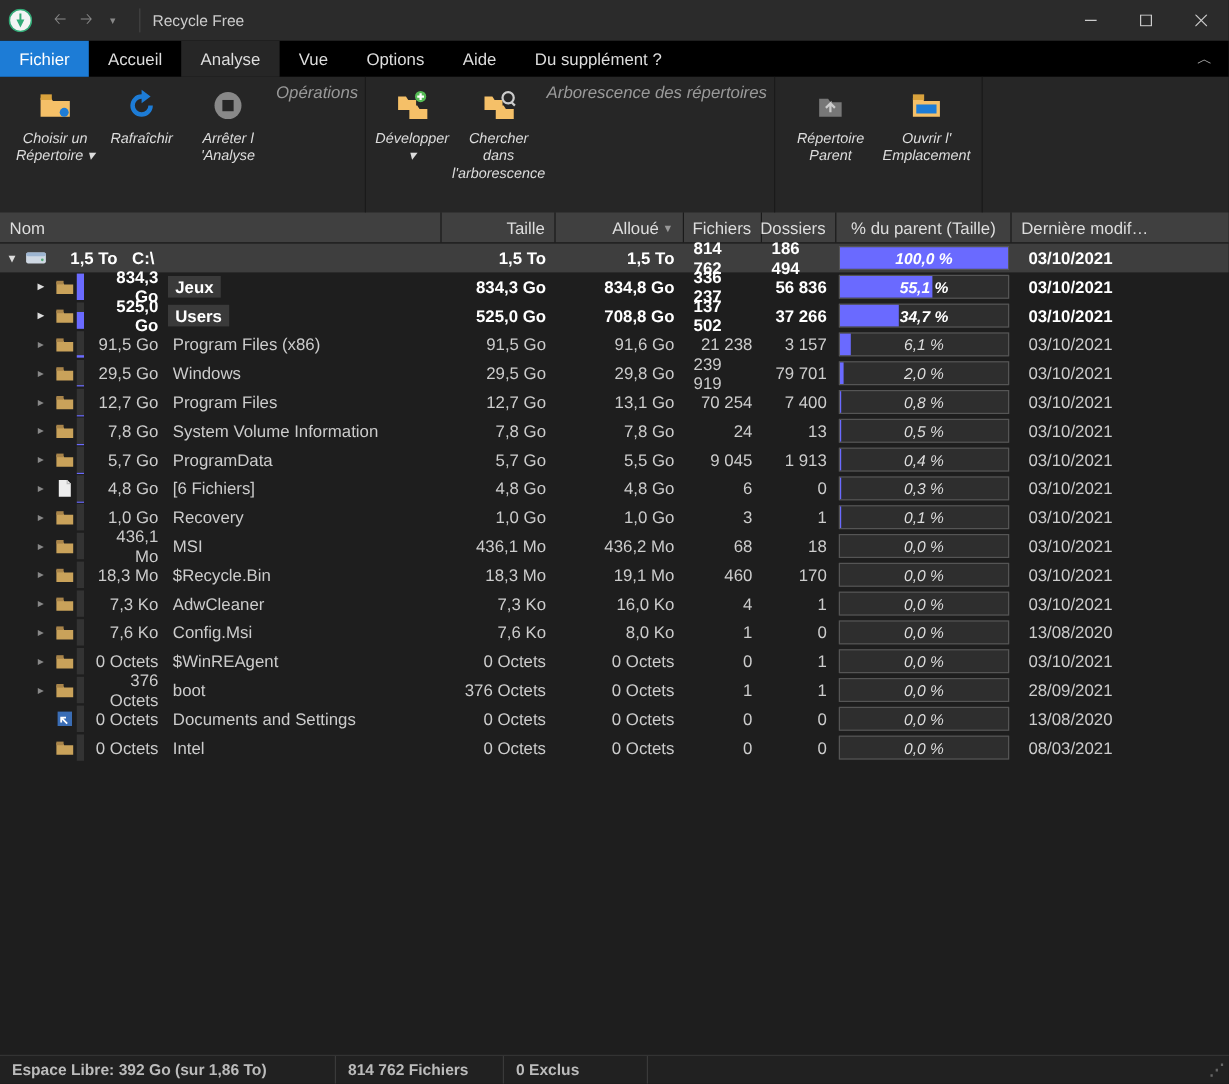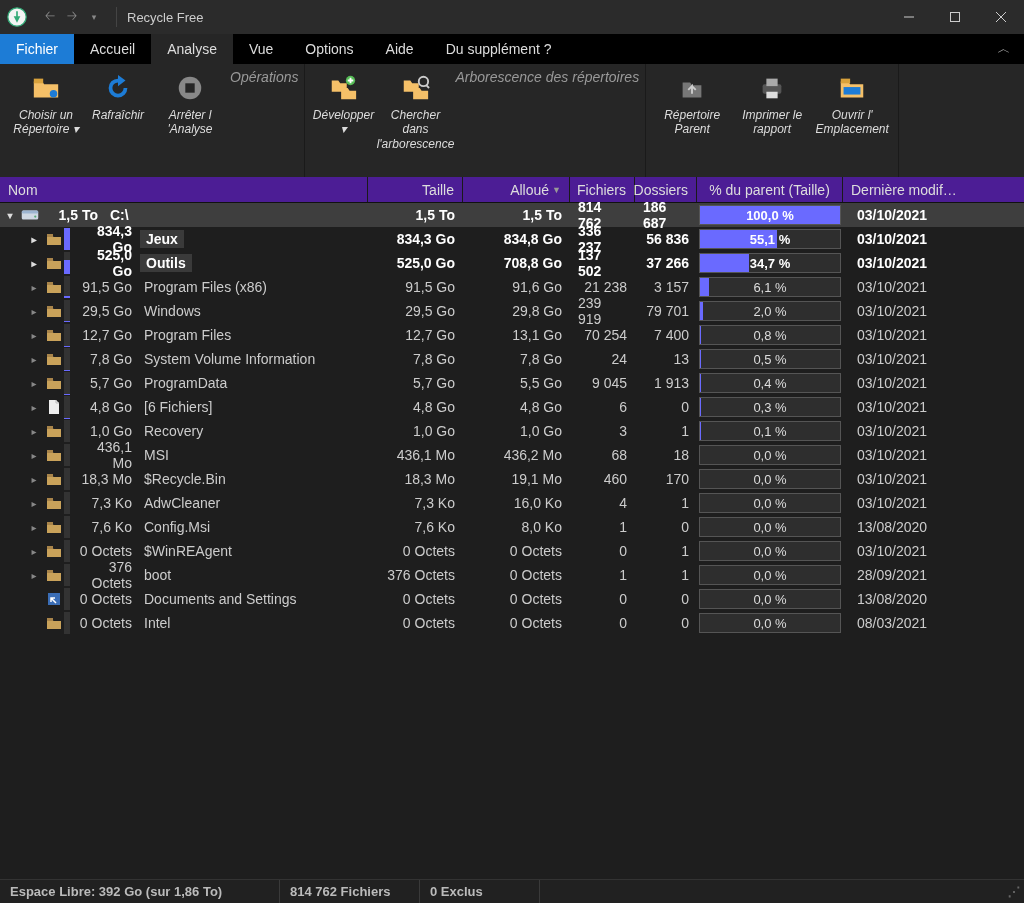--- a/index.html
+++ b/index.html
@@ -29,21 +29,21 @@
   .ribbon { height: 113px; background: #262626; display: flex; }
   .ribbon-group { display: flex; flex-direction: row; border-right: 1px solid #1a1a1a; padding: 2px 6px 0 6px; font-style: italic; }
   .ribbon-group-buttons { display: flex; flex: 1; align-items: flex-start; }
   .ribbon-group-label { text-align: center; color: #999; font-size: 14px; padding: 3px 0 2px 0; }
   .ribbon-btn { display: flex; flex-direction: column; align-items: center; justify-content: flex-start; width: 64px; padding: 4px 2px; text-align: center; color: #ddd; font-size: 12px; line-height: 1.2; cursor: default; }
   .ribbon-btn.wide { width: 80px; }
   .ribbon-btn .ico { width: 32px; height: 32px; margin: 2px 0 4px 0; display: flex; align-items: center; justify-content: center; }
   .ribbon-btn .lbl { min-height: 30px; }
 
   
-  .col-headers { height: 26px; background: #4c1d95; display: flex; align-items: center; border-bottom: 1px solid #111; }
+  .col-headers { height: 26px; background: #404040; display: flex; align-items: center; border-bottom: 1px solid #111; }
   .ch { padding: 0 8px; color: #ddd; font-size: 14px; border-right: 1px solid #1a1a1a; height: 100%; display: flex; align-items: center; }
   .ch.right { justify-content: flex-end; }
   .ch.center { justify-content: center; }
   .col-nom { width: 368px; }
   .col-taille { width: 95px; }
   .col-alloue { width: 107px; }
   .col-fichiers { width: 65px; }
   .col-dossiers { width: 62px; }
   .col-parent { width: 146px; }
   .col-date { width: 181px; border-right: none; }
@@ -72,21 +72,21 @@
   .mini-bar { width: 6px; height: 22px; background: #333; margin-right: 4px; position: relative; }
   .mini-bar-fill { position: absolute; bottom: 0; left: 0; right: 0; background: #6a6aff; }
   .name-block { display: flex; align-items: center; }
   .size-txt { width: 68px; text-align: right; padding-right: 10px; }
   .name-txt { padding-left: 2px; }
   .name-pill { background: #3a3a3a; padding: 1px 6px; margin-left: -2px; border-radius: 0; }
 
   
   .pct-container { width: 100%; height: 20px; border: 1px solid #555; position: relative; background: #2e2e2e; display: flex; align-items: center; justify-content: center; }
   .pct-fill { position: absolute; left: 0; top: 0; bottom: 0; background: #6a6aff; }
-  .pct-label { position: relative; color: #ddd; font-size: 13px; }
+  .pct-label { position: relative; color: #ddd; font-size: 13px; font-style: italic; }
   .row.root .pct-label, .row.bold .pct-label { color: #fff; }
 
   
   .statusbar { position: absolute; bottom: 0; left: 0; right: 0; height: 24px; background: #212121; display: flex; align-items: center; color: #bbb; font-size: 13px; border-top: 1px solid #333; font-weight: bold; }
   .sb-cell { padding: 0 10px; border-right: 1px solid #3a3a3a; height: 100%; display: flex; align-items: center; }
   .sb-spacer { flex: 1; }
   .sb-grip { width: 20px; text-align: center; color: #666; }
 
   svg.fld { width: 16px; height: 16px; }
   svg.disk { width: 18px; height: 14px; }
@@ -208,30 +208,20 @@
             <svg width="30" height="30" viewBox="0 0 32 32">
               <path d="M6 10 L14 10 L16 13 L26 13 L26 26 L6 26 Z" fill="#777"></path>
               <path d="M16 22 L16 14 L12 18 M16 14 L20 18" stroke="#ccc" stroke-width="2" fill="none"></path>
             </svg>
           </div>
           <div class="lbl">Répertoire Parent</div>
         </div>
         <div class="ribbon-btn wide">
           <div class="ico">
             <svg width="30" height="30" viewBox="0 0 32 32">
-              <rect x="6" y="12" width="20" height="10" rx="2" fill="#555"></rect>
-              <rect x="10" y="6" width="12" height="8" fill="#aaa"></rect>
-              <rect x="10" y="20" width="12" height="7" fill="#ddd"></rect>
-            </svg>
-          </div>
-          <div class="lbl">Imprimer le rapport</div>
-        </div>
-        <div class="ribbon-btn wide">
-          <div class="ico">
-            <svg width="30" height="30" viewBox="0 0 32 32">
               <path d="M4 9 L12 9 L14 12 L28 12 L28 26 L4 26 Z" fill="#f5c068"></path>
               <rect x="4" y="6" width="10" height="5" fill="#d9a23c"></rect>
               <rect x="7" y="15" width="18" height="8" fill="#1d7cd6"></rect>
             </svg>
           </div>
           <div class="lbl">Ouvrir l' Emplacement</div>
         </div>
       </div>
     </div>
   </div>
@@ -263,21 +253,21 @@
           </svg>
         </div>
         <div class="name-block">
           <div class="size-txt">1,5 To</div>
           <div class="name-txt">C:\</div>
         </div>
       </div>
       <div class="cell right c-taille">1,5 To</div>
       <div class="cell right c-alloue">1,5 To</div>
       <div class="cell right c-fichiers">814 762</div>
-      <div class="cell right c-dossiers">186 687</div>
+      <div class="cell right c-dossiers">186 494</div>
       <div class="cell c-parent">
         <div class="pct-container">
           <div class="pct-fill" style="width: 100%;"></div>
           <div class="pct-label">100,0 %</div>
         </div>
       </div>
       <div class="cell c-date">03/10/2021</div>
     </div>
     <div class="row bold">
       <div class="cell c-nom">
@@ -319,21 +309,21 @@
           <svg class="fld" viewBox="0 0 16 16">
             <path d="M1 4 L6 4 L7.5 6 L15 6 L15 14 L1 14 Z" fill="#c9a25a"></path>
             <rect x="1" y="3" width="6" height="3" fill="#a8844a"></rect>
           </svg>
         </div>
         <div class="mini-bar">
           <div class="mini-bar-fill" style="height: 63%;"></div>
         </div>
         <div class="name-block">
           <div class="size-txt">525,0 Go</div>
-          <div class="name-txt name-pill">Outils</div>
+          <div class="name-txt name-pill">Users</div>
         </div>
       </div>
       <div class="cell right c-taille">525,0 Go</div>
       <div class="cell right c-alloue">708,8 Go</div>
       <div class="cell right c-fichiers">137 502</div>
       <div class="cell right c-dossiers">37 266</div>
       <div class="cell c-parent">
         <div class="pct-container">
           <div class="pct-fill" style="width: 34.7%;"></div>
           <div class="pct-label">34,7 %</div>

